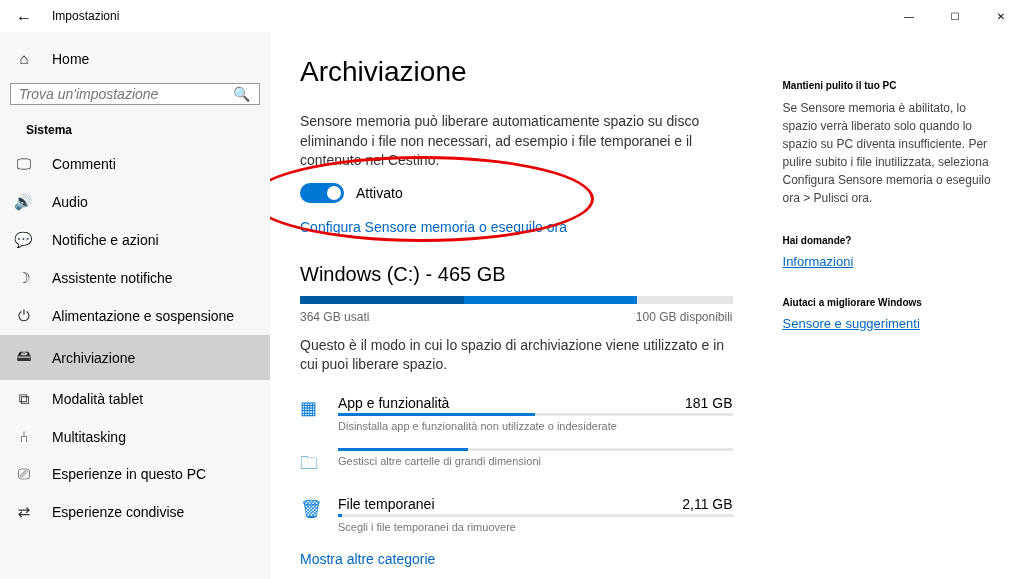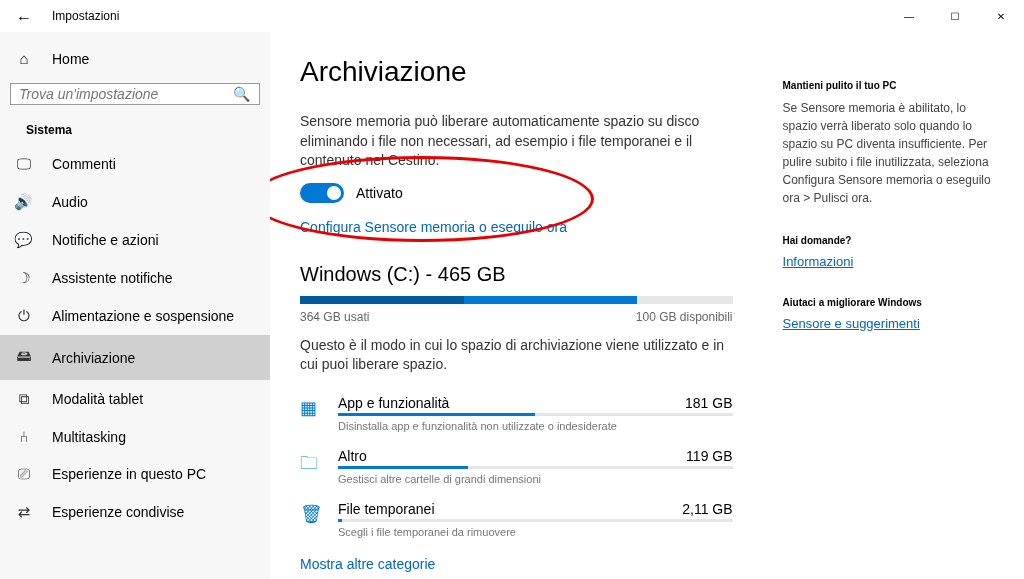--- a/index.html
+++ b/index.html
@@ -149,24 +149,20 @@
               </div>
               <div class="cbar">
                 <div class="cf" style="width:50%"></div>
               </div>
               <div class="csub">Disinstalla app e funzionalità non utilizzate o indesiderate</div>
             </div>
           </div>
           <div class="cat-row">
             <div class="cicon">🗀</div>
             <div class="ccontent">
-              <div class="chead">
-                <span>Altro</span>
-                <span>119 GB</span>
-              </div>
               <div class="cbar">
                 <div class="cf" style="width:33%"></div>
               </div>
               <div class="csub">Gestisci altre cartelle di grandi dimensioni</div>
             </div>
           </div>
           <div class="cat-row">
             <div class="cicon">🗑</div>
             <div class="ccontent">
               <div class="chead">

